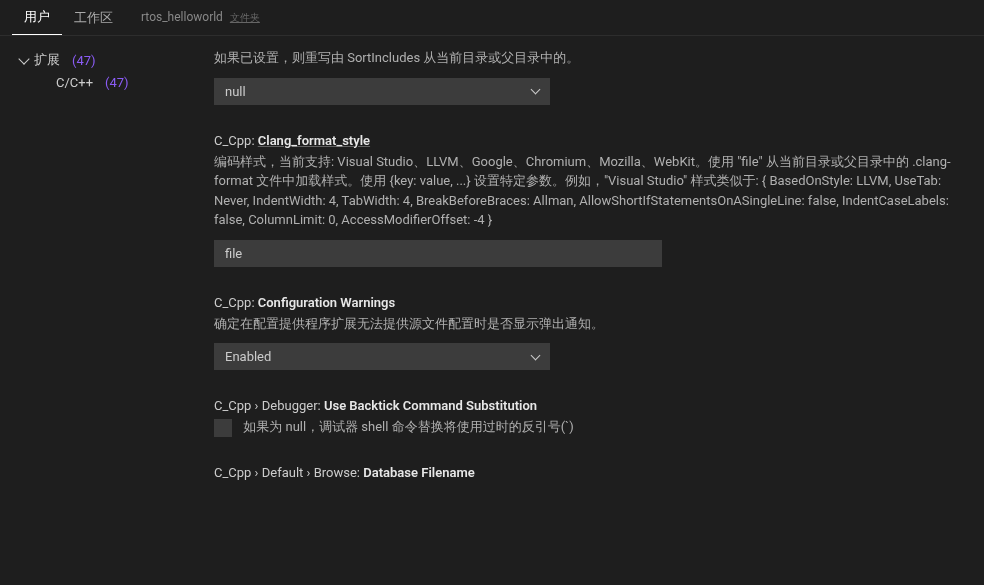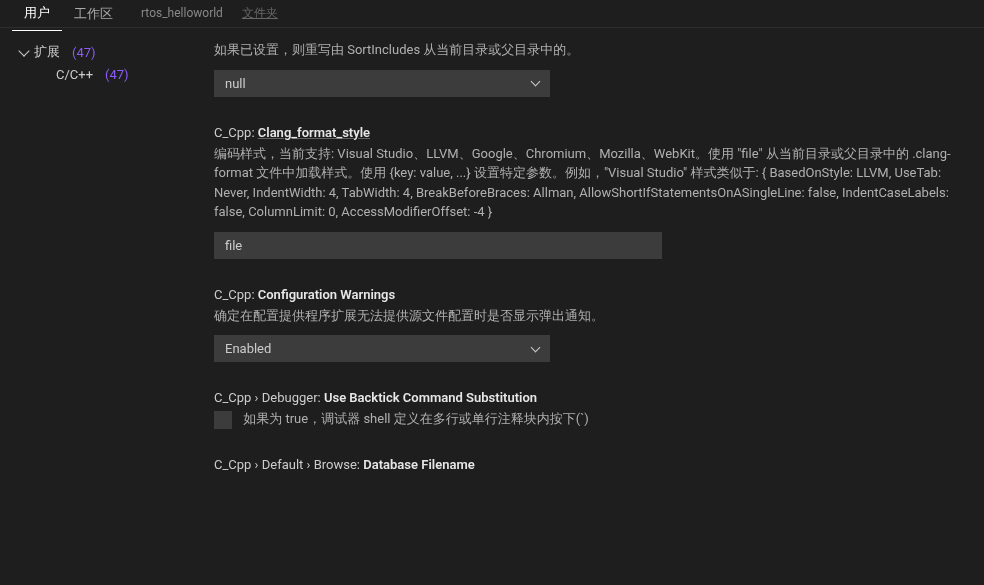--- a/index.html
+++ b/index.html
@@ -16,40 +16,40 @@
       height: 585px;
       overflow: hidden;
       display: flex;
       flex-direction: column;
     }
     .tabs {
       display: flex;
       align-items: center;
       padding: 0 12px;
       border-bottom: 1px solid #2d2d2d;
-      height: 28px;
+      height: 36px;
     }
     .tab {
       padding: 8px 12px;
       color: #aaaaaa;
       cursor: pointer;
     }
     .tab.active {
       color: #ffffff;
       border-bottom: 1px solid #ffffff;
     }
     .breadcrumb {
       color: #888888;
       margin-left: 16px;
       font-size: 12px;
     }
     .breadcrumb-suffix {
       color: #666666;
-      font-size: 12px;
-      margin-left: 16px;
+      font-size: 10px;
+      margin-left: 4px;
       text-decoration: underline;
     }
     .main {
       display: flex;
       flex: 1;
       overflow: hidden;
     }
     .sidebar {
       width: 190px;
       padding: 12px 0;
@@ -217,21 +217,21 @@
         <span class="chevron-down"></span>
       </div>
     </div>
 
     <div class="setting-block">
       <div class="setting-title">
         <span class="prefix break">C_Cpp › Debugger: </span><span class="name">Use Backtick Command Substitution</span>
       </div>
       <div>
         <span class="checkbox"></span>
-        <span class="setting-desc" style="display:inline">如果为 true，调试器 shell 定义在多行或单行注释块内按下(`)</span>
+        <span class="setting-desc" style="display:inline">如果为 null，调试器 shell 命令替换将使用过时的反引号(`)</span>
       </div>
     </div>
 
     <div class="setting-block" style="margin-bottom:0">
       <div class="setting-title">
         <span class="prefix break">C_Cpp › Default › Browse: </span><span class="name">Database Filename</span>
       </div>
     </div>
 
   </div>

